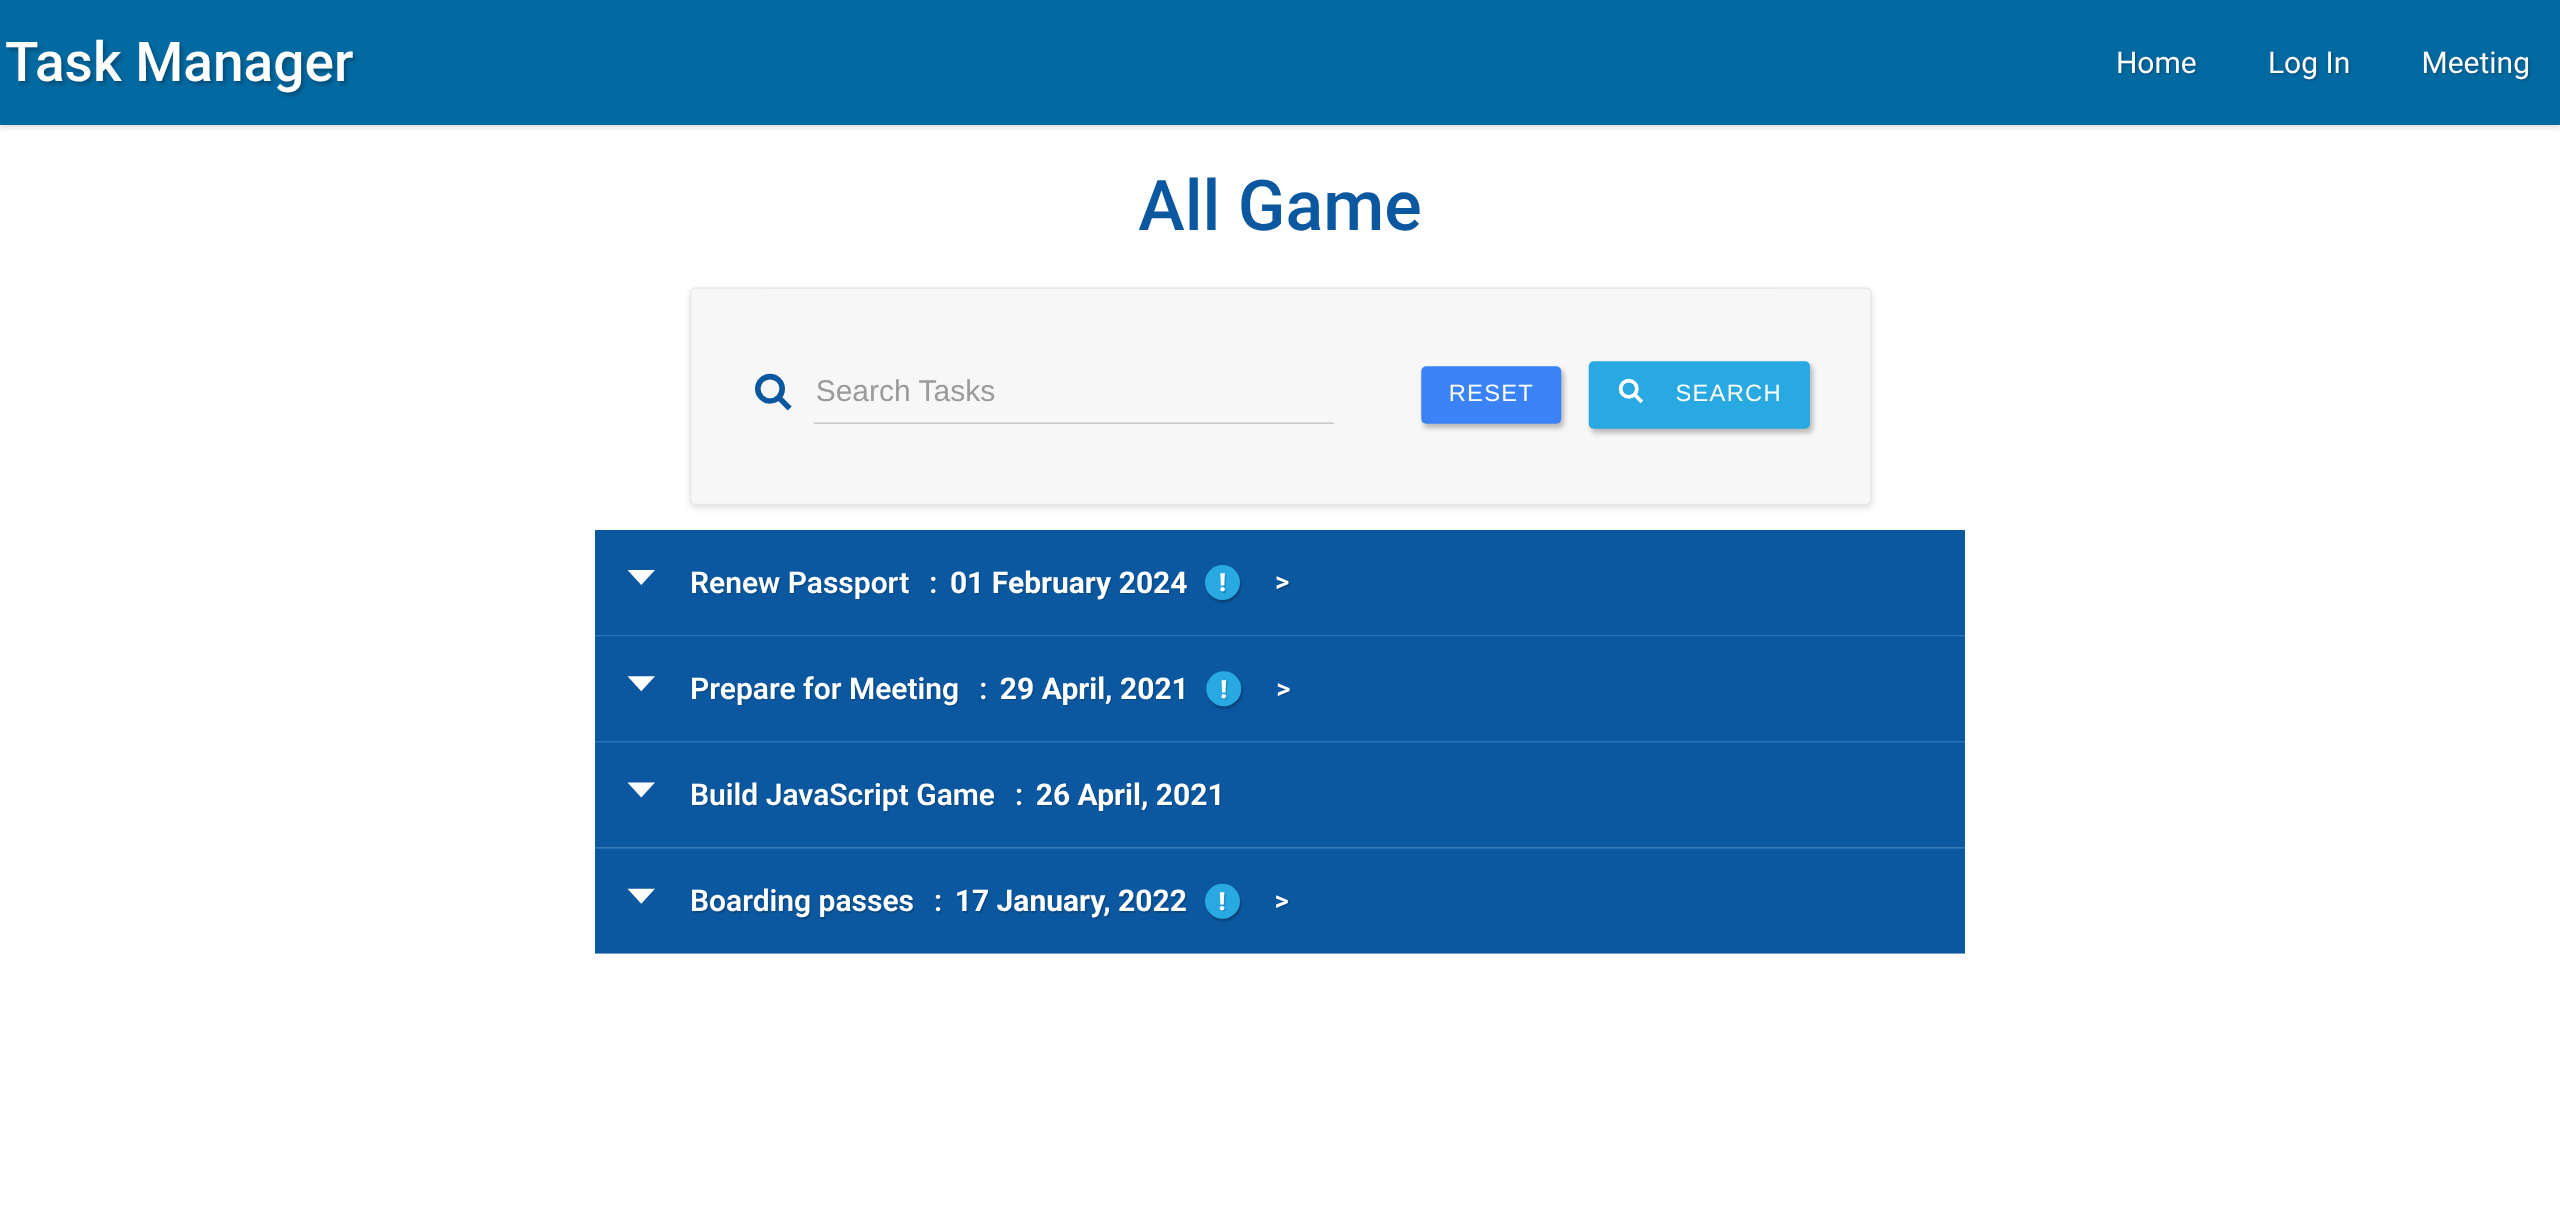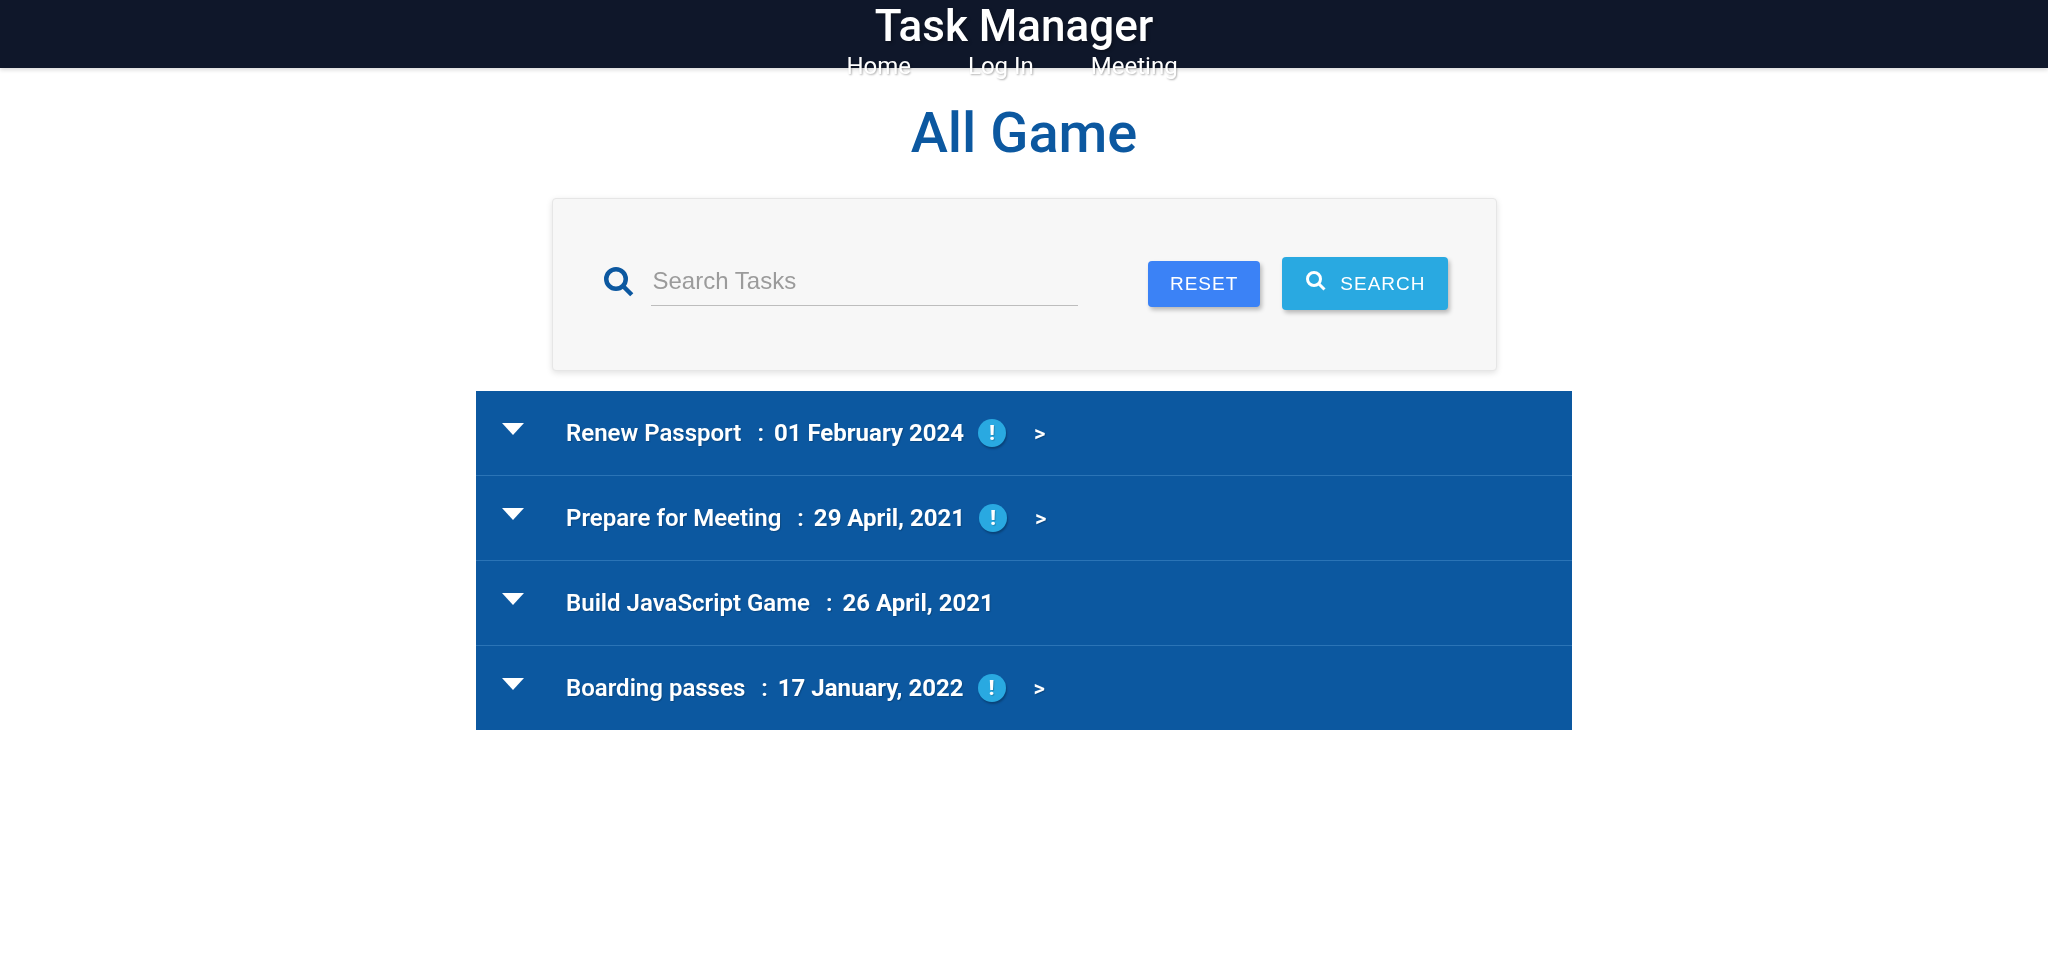--- a/index.html
+++ b/index.html
@@ -9,25 +9,24 @@
     background: #ffffff;
     color: #222;
   }
   body { width: 2048px; }
 
   
   .header {
     display: flex;
     align-items: center;
     justify-content: space-between;
-    background: #0f172a;
-    height: 68px;
+    background: #0369a1;
+    height: 100px;
     padding: 0 24px 0 0;
     box-shadow: 0 2px 4px rgba(0,0,0,0.15);
-    flex-direction: column;
   }
   .app-title {
     color: #fff;
     font-size: 44px;
     font-weight: 500;
     text-shadow: 2px 2px 3px rgba(0,0,0,0.25);
     padding-left: 4px;
   }
   .nav { display: flex; gap: 57px; }
   .nav a {
@@ -85,39 +84,38 @@
     padding: 12px 22px;
     cursor: pointer;
     box-shadow: 2px 3px 4px rgba(0,0,0,0.25);
     color: #fff;
   }
   .btn-reset { background: #3b82f6; margin-left: 56px; }
   .btn-search {
     background: #29a9e1;
     display: inline-flex;
     align-items: center;
-    gap: 12px;
+    gap: 23px;
     margin-left: 8px;
   }
   .btn-search svg { color: #fff; }
 
   
   .task-list {
     width: 1096px;
     margin: 0 auto;
   }
   .task-item {
     background: #0c58a0;
     color: #fff;
     display: flex;
     align-items: center;
     padding: 28px 20px 28px 26px;
     border-top: 1px solid #2b74b6;
     cursor: pointer;
-    gap: 14px;
   }
   .task-item:first-child { border-top: none; }
   .chevron-down-icon {
     width: 0; height: 0;
     border-left: 11px solid transparent;
     border-right: 11px solid transparent;
     border-top: 12px solid #fff;
     margin-right: 28px;
     flex-shrink: 0;
     position: relative;

